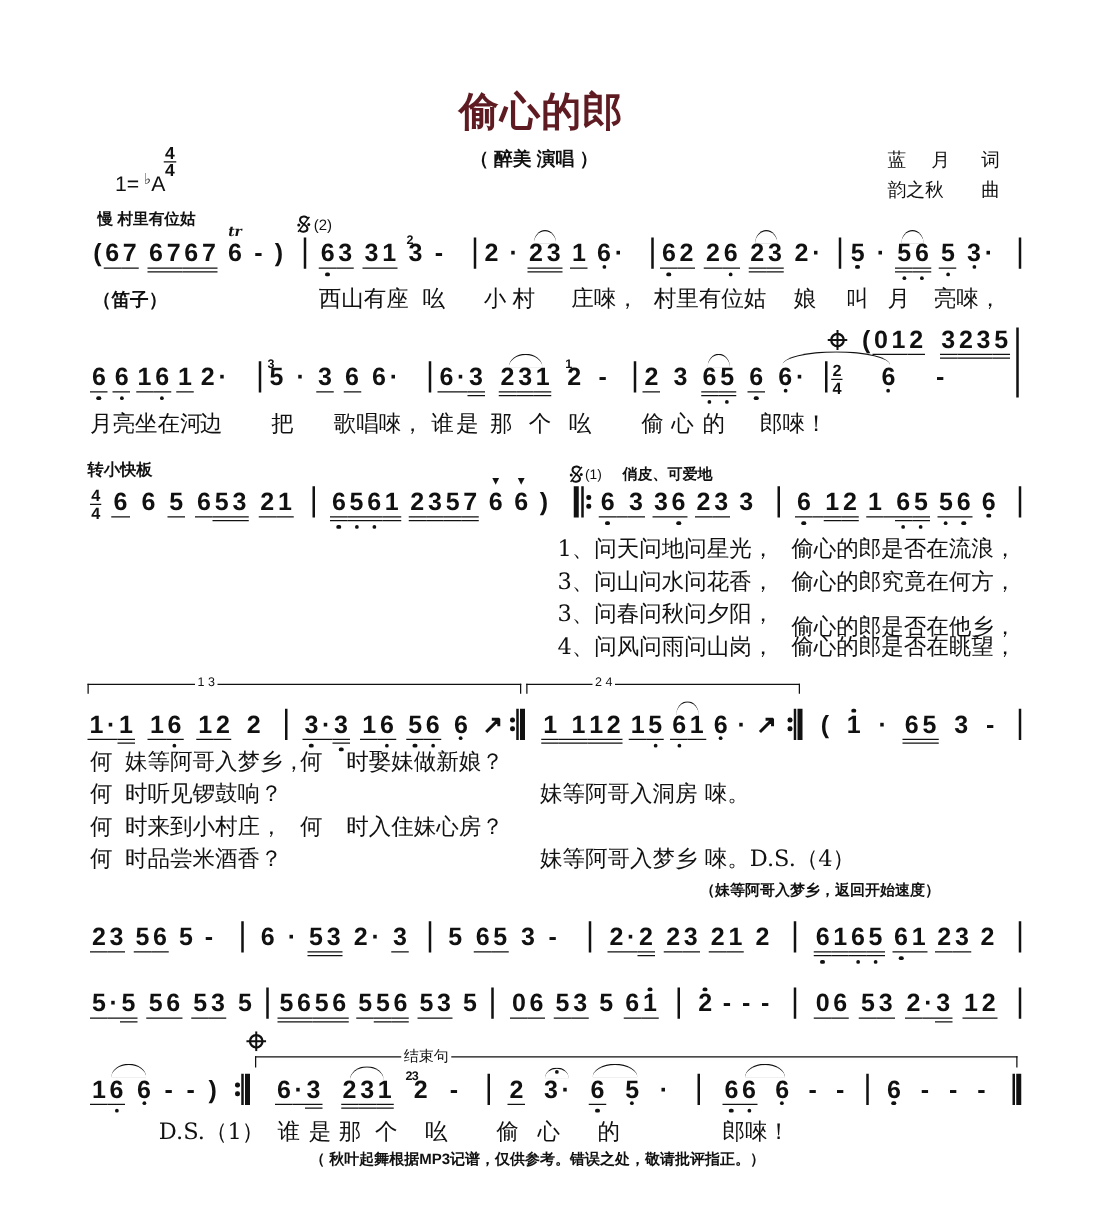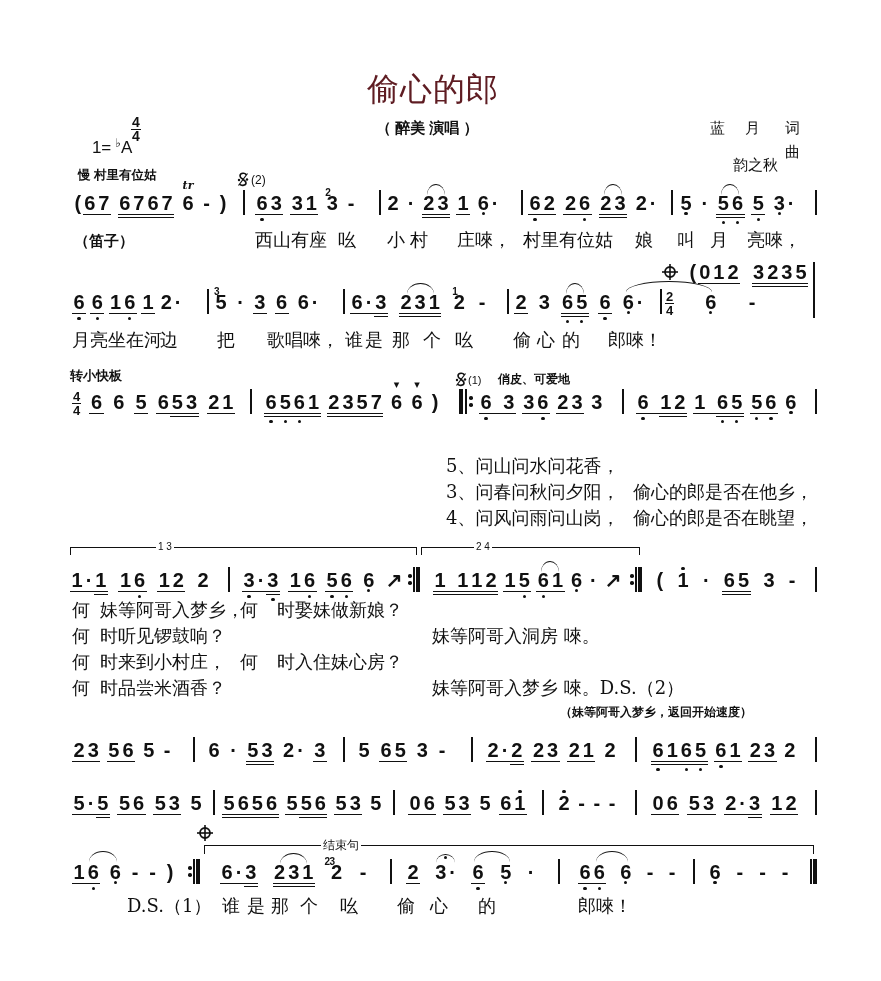--- a/index.html
+++ b/index.html
@@ -1,18 +1,18 @@
 <!DOCTYPE html>
 <html><head>
 <meta charset="utf-8">
 <style>
 html,body{margin:0;padding:0;background:#fff;}
 #page{position:relative;width:881px;height:981px;background:#fff;overflow:hidden;color:#111;font-family:"Liberation Sans",sans-serif;}
 .abs{position:absolute;white-space:pre;}
-.title{left:0;top:70px;width:866px;text-align:center;font-size:32px;line-height:38px;font-weight:normal;color:#5e1c22;letter-spacing:1px;}
+.title{left:0;top:70px;width:866px;text-align:center;font-size:32px;line-height:38px;font-weight:bold;color:#5e1c22;letter-spacing:1px;}
 .hdr{font-size:17px;line-height:20px;}
 .bold{font-weight:bold;}
 .small{font-size:12px;line-height:14px;font-weight:bold;font-family:"Liberation Sans",sans-serif;}
 .cred{font-family:"DejaVu Serif",serif;font-size:15px;line-height:18px;}
 .ly{font-family:"DejaVu Serif",serif;font-size:18px;line-height:20px;}
 .row{position:absolute;left:0;width:881px;height:34px;}
 .m{position:absolute;top:0;height:34px;display:flex;justify-content:space-between;align-items:flex-start;}
 .grp{position:relative;display:inline-flex;align-items:flex-start;white-space:pre;height:34px;}
 .n{position:relative;display:inline-block;padding:0 1.5px;font-size:20px;line-height:24px;height:24px;font-weight:bold;white-space:pre;}
 .n.u1::after,.n.u2::after{content:"";position:absolute;left:0;right:0;top:22.5px;border-top:1.6px solid #111;}
@@ -47,21 +47,21 @@
   <div class="abs hdr" style="left:73px;top:118px;">
     <span>1=</span><span style="font-size:12px;position:relative;top:-6px;margin-left:4px;">♭</span><span>A</span>
   </div>
   <div class="abs ts" style="left:131px;top:116px;font-size:14px;line-height:11px;">
     <span class="num">4</span>
     <span class="den">4</span>
   </div>
   <div class="abs bold" style="left:376px;top:119px;font-size:15px;line-height:18px;">（ 醉美 演唱 ）</div>
   <div class="abs cred" style="left:710px;top:119px;letter-spacing:20px;">蓝月</div>
   <div class="abs cred" style="left:785px;top:119px;">词</div>
-  <div class="abs cred" style="left:710px;top:156px;margin-left:23px;">韵之秋</div>
+  <div class="abs cred" style="left:710px;top:143px;">韵之秋</div>
   <div class="abs cred" style="left:785px;top:143px;">曲</div>
 
   <div class="abs small" style="left:78px;top:168px;font-size:12.5px;">慢 村里有位姑</div>
   <svg class="sym" style="left:237px;top:172px" width="12" height="15" viewBox="0 0 12 15">
     <path d="M9 3 C9 0.5 3 0.5 3 4 C3 7 9 7.5 9 11 C9 14 3 14 3 12" fill="none" stroke="#111" stroke-width="1.6"></path>
     <line x1="1.5" y1="13.5" x2="10.5" y2="1.5" stroke="#111" stroke-width="1.2"></line>
     <circle cx="2" cy="8" r="1.2" fill="#111"></circle>
       <circle cx="10" cy="7.5" r="1.2" fill="#111"></circle>
   </svg>
   <div class="abs" style="left:251px;top:173px;font-size:12px;line-height:14px;">(2)</div>
@@ -224,23 +224,26 @@
       </div>
     <div class="bar" style="left:622px"></div>
     <div class="m" style="left:636px;width:162px">
         <span class="grp"><span class="n u1">6<span class="dot l1"></span></span><span class="n u1"> </span><span class="n u2">1</span><span class="n u2">2</span></span>
         <span class="grp"><span class="n u1">1</span><span class="n u1"> </span><span class="n u2">6<span class="dot l2"></span></span><span class="n u2">5<span class="dot l2"></span></span></span>
         <span class="grp"><span class="n u1">5<span class="dot l1"></span></span><span class="n u1">6<span class="dot l1"></span></span></span>
         <span class="grp"><span class="n">6<span class="dot l0"></span></span></span>
       </div>
     <div class="bar" style="left:815px"></div>
   </div>
-  <div class="abs ly" style="left:446px;top:456px">5、问山问水问花香，</div>
+  <div class="abs ly" style="left:446px;top:430px">1、问天问地问星光，</div>
+  <div class="abs ly" style="left:633px;top:430px">偷心的郎是否在流浪，</div>
+  <div class="abs ly" style="left:446px;top:456px">3、问山问水问花香，</div>
+  <div class="abs ly" style="left:633px;top:456px">偷心的郎究竟在何方，</div>
   <div class="abs ly" style="left:446px;top:482px">3、问春问秋问夕阳，</div>
-  <div class="abs ly" style="left:633px;top:482px">偷心的郎是否在他乡，</div>
+  <div class="abs ly" style="left:633px;top:492px">偷心的郎是否在他乡，</div>
   <div class="abs ly" style="left:446px;top:508px">4、问风问雨问山岗，</div>
   <div class="abs ly" style="left:633px;top:508px">偷心的郎是否在眺望，</div>
 
   <div class="volta" style="left:70px;top:547px;width:345px">
     <span class="vlabel" style="left:85px">1 3</span>
   </div>
   <div class="volta" style="left:421px;top:547px;width:217px">
     <span class="vlabel" style="left:52px">2 4</span>
   </div>
 
@@ -295,21 +298,21 @@
   <div class="abs ly" style="left:277px;top:600px">时娶妹做新娘？</div>
   <div class="abs ly" style="left:72px;top:626px">何</div>
   <div class="abs ly" style="left:100px;top:626px">时听见锣鼓响？</div>
   <div class="abs ly" style="left:432px;top:626px">妹等阿哥入洞房 唻。</div>
   <div class="abs ly" style="left:72px;top:652px">何</div>
   <div class="abs ly" style="left:100px;top:652px">时来到小村庄，</div>
   <div class="abs ly" style="left:240px;top:652px">何</div>
   <div class="abs ly" style="left:277px;top:652px">时入住妹心房？</div>
   <div class="abs ly" style="left:72px;top:678px">何</div>
   <div class="abs ly" style="left:100px;top:678px">时品尝米酒香？</div>
-  <div class="abs ly" style="left:432px;top:678px">妹等阿哥入梦乡 唻。D.S.（2）</div>
+  <div class="abs ly" style="left:432px;top:678px">妹等阿哥入梦乡 唻。D.S.（4）</div>
   <div class="abs small" style="left:560px;top:705px;">（妹等阿哥入梦乡，返回开始速度）</div>
 
   <div class="row" style="top:738px">
     <div class="m" style="left:72px;width:100px">
         <span class="grp"><span class="n u1">2</span><span class="n u1">3</span></span>
         <span class="grp"><span class="n u1">5</span><span class="n u1">6</span></span>
         <span class="grp"><span class="n">5</span></span>
         <span class="grp"><span class="n">-</span></span>
       </div>
     <div class="bar" style="left:193px"></div>
@@ -445,13 +448,14 @@
   <div class="abs ly" style="left:127px;top:896px">D.S.（1）</div>
   <div class="abs ly" style="left:222px;top:896px">谁</div>
   <div class="abs ly" style="left:247px;top:896px;letter-spacing:6px">是那</div>
   <div class="abs ly" style="left:300px;top:896px">个</div>
   <div class="abs ly" style="left:340px;top:896px">吆</div>
   <div class="abs ly" style="left:397px;top:896px">偷</div>
   <div class="abs ly" style="left:430px;top:896px">心</div>
   <div class="abs ly" style="left:478px;top:896px">的</div>
   <div class="abs ly" style="left:578px;top:896px">郎唻！</div>
 
+  <div class="abs small" style="left:248px;top:920px;">（ 秋叶起舞根据MP3记谱，仅供参考。错误之处，敬请批评指正。）</div>
 </div>
 
 </body></html>

